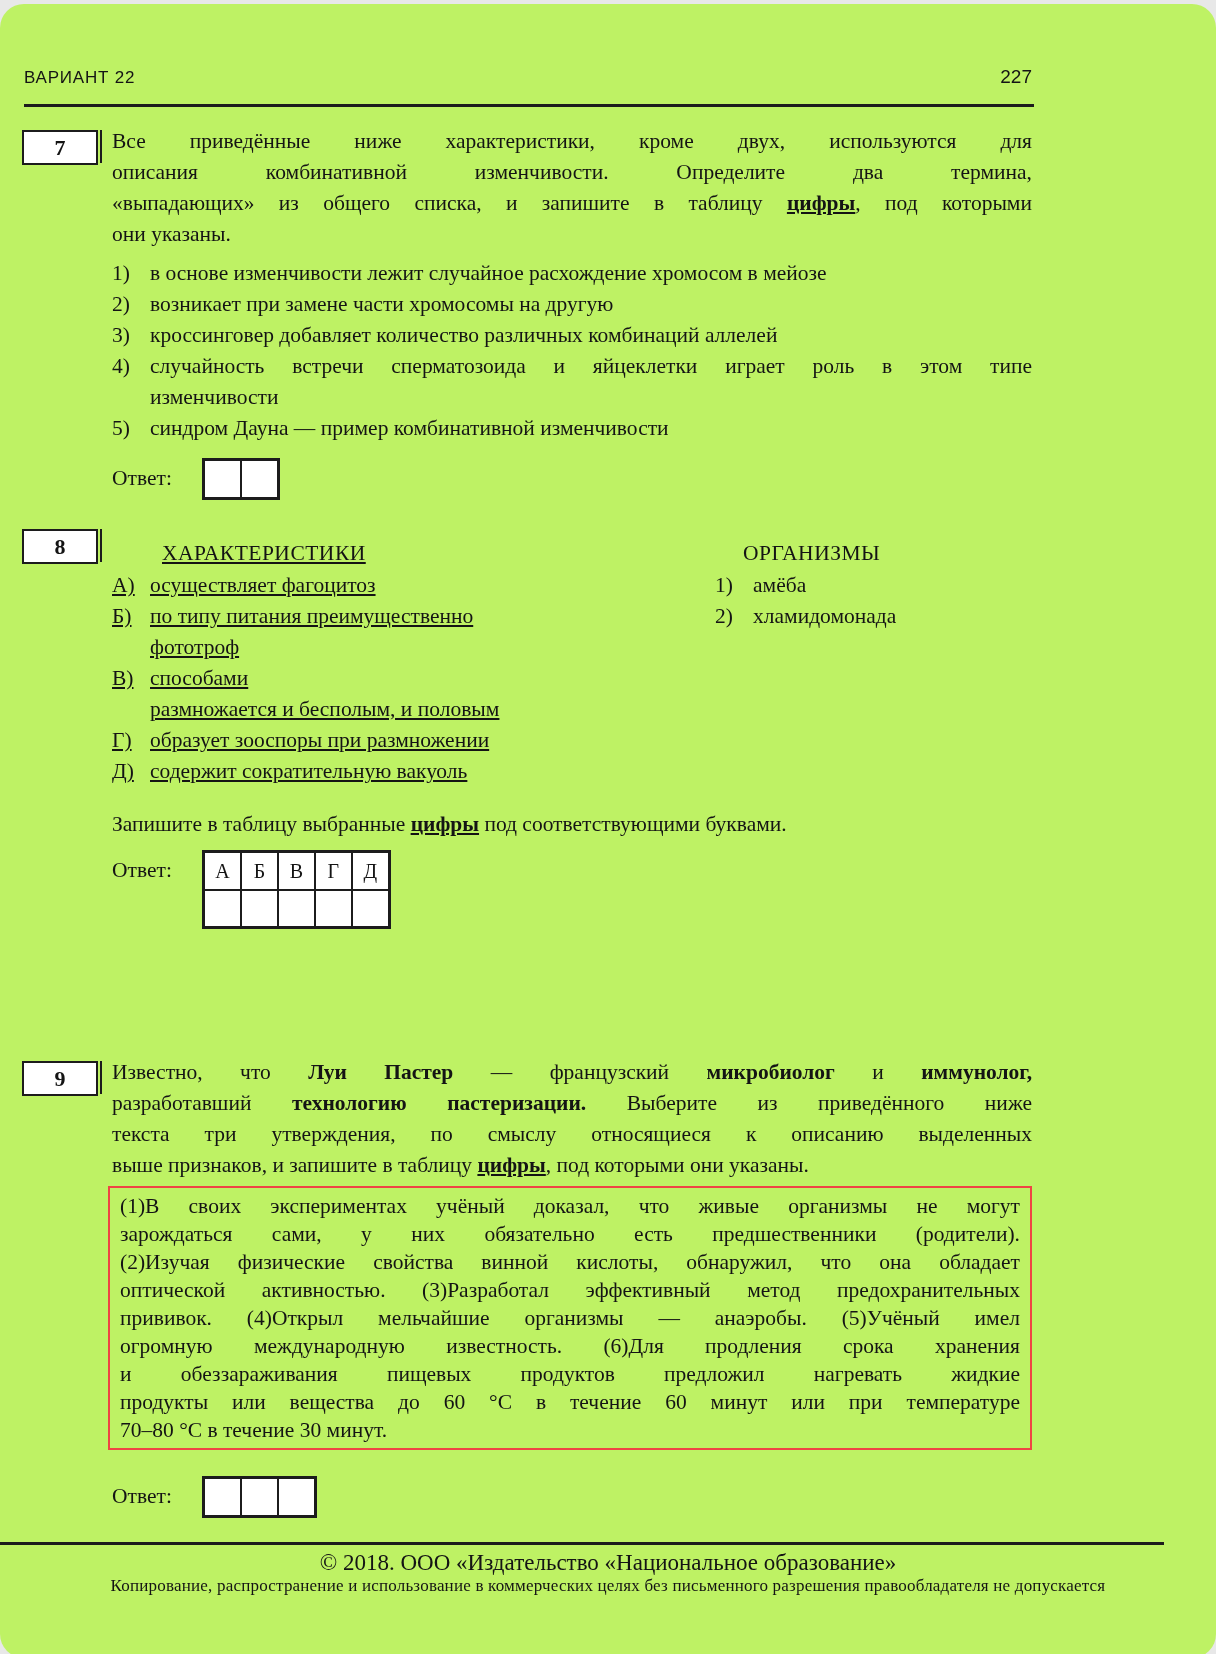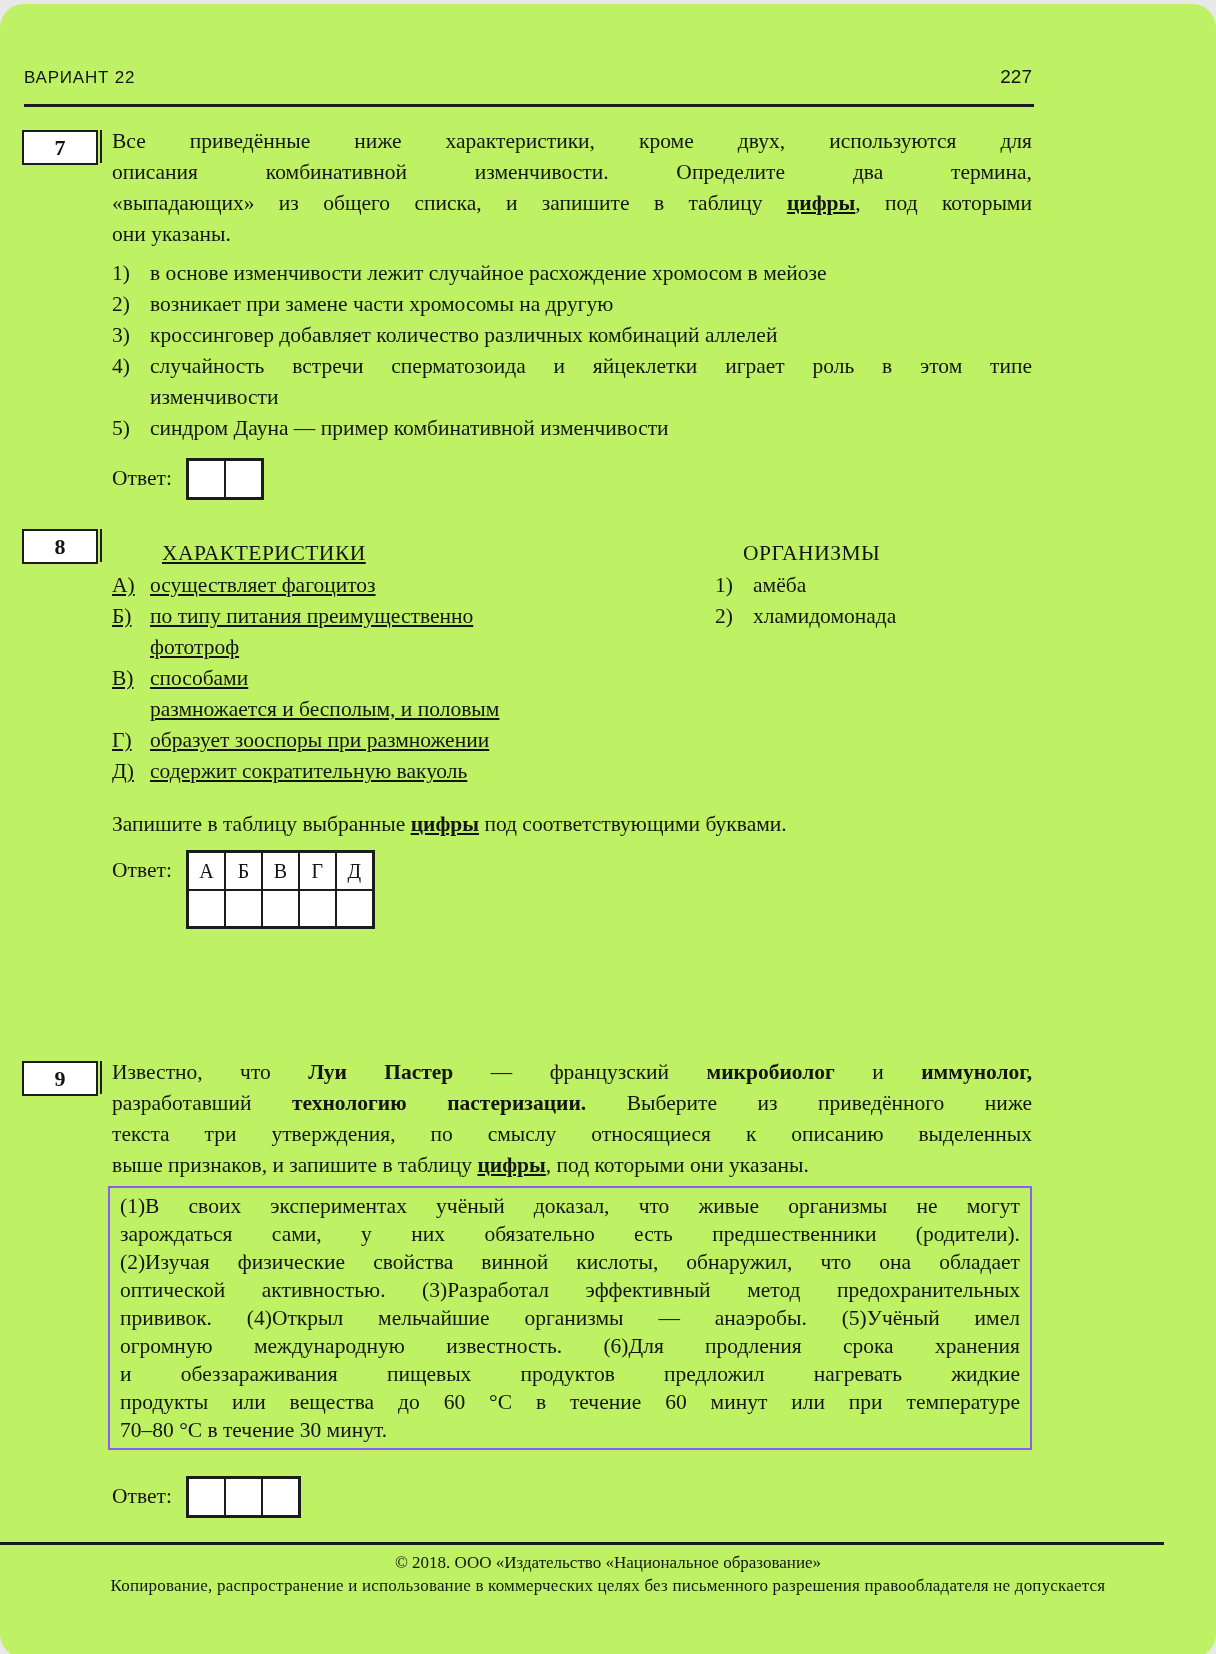--- a/index.html
+++ b/index.html
@@ -35,36 +35,36 @@
   .litext{flex:1;min-width:0;}
 
   
   .matchwrap{position:relative;margin-top:13px;text-decoration:underline;}
   .colhead-left{display:block;margin-left:50px;letter-spacing:.5px;}
   .colhead-right{position:absolute;left:631px;top:0;letter-spacing:.5px;}
   .leftcol{width:560px;margin-top:1px;}
   .rightcol{position:absolute;left:603px;top:32px;width:300px;}
 
   
-  .answer-row{display:flex;align-items:flex-start;margin-top:14px;}
+  .answer-row{display:flex;align-items:flex-start;margin-top:14px;gap:16px;}
   .anslabel{margin-top:5px;}
   .ansgrid{display:inline-block;border:2px solid #1c1c1c;margin-left:14px;}
   .agrow{display:flex;}
   .acell{width:35px;height:36px;border:1px solid #1c1c1c;display:flex;
          align-items:center;justify-content:center;font-size:20px;background:#fff;}
   .q8cells .acell{height:35px;}
 
   
   .passage{box-sizing:border-box;width:924px;margin-left:-4px;margin-top:5px;
-           border:2px solid #8b5cf6;padding:4px 10px;line-height:28px;}
+           border:2px solid #ef4444;padding:4px 10px;line-height:28px;}
 
   
   .footrule{position:absolute;left:0;top:1538px;width:1164px;border-top:3px solid #1c1c1c;}
   .footer{position:absolute;left:8px;top:1547px;width:1200px;text-align:center;}
-  .footer-line1{font-size:17px;line-height:24px;}
+  .footer-line1{font-size:23px;line-height:24px;}
   .footer-line2{font-size:17px;line-height:22px;letter-spacing:.2px;}
 </style>
 </head>
 <body>
 
 <div class="page">
 
   <div class="pagehead">
     <span class="variant">ВАРИАНТ 22</span>
     <span class="pagenum">227</span>

